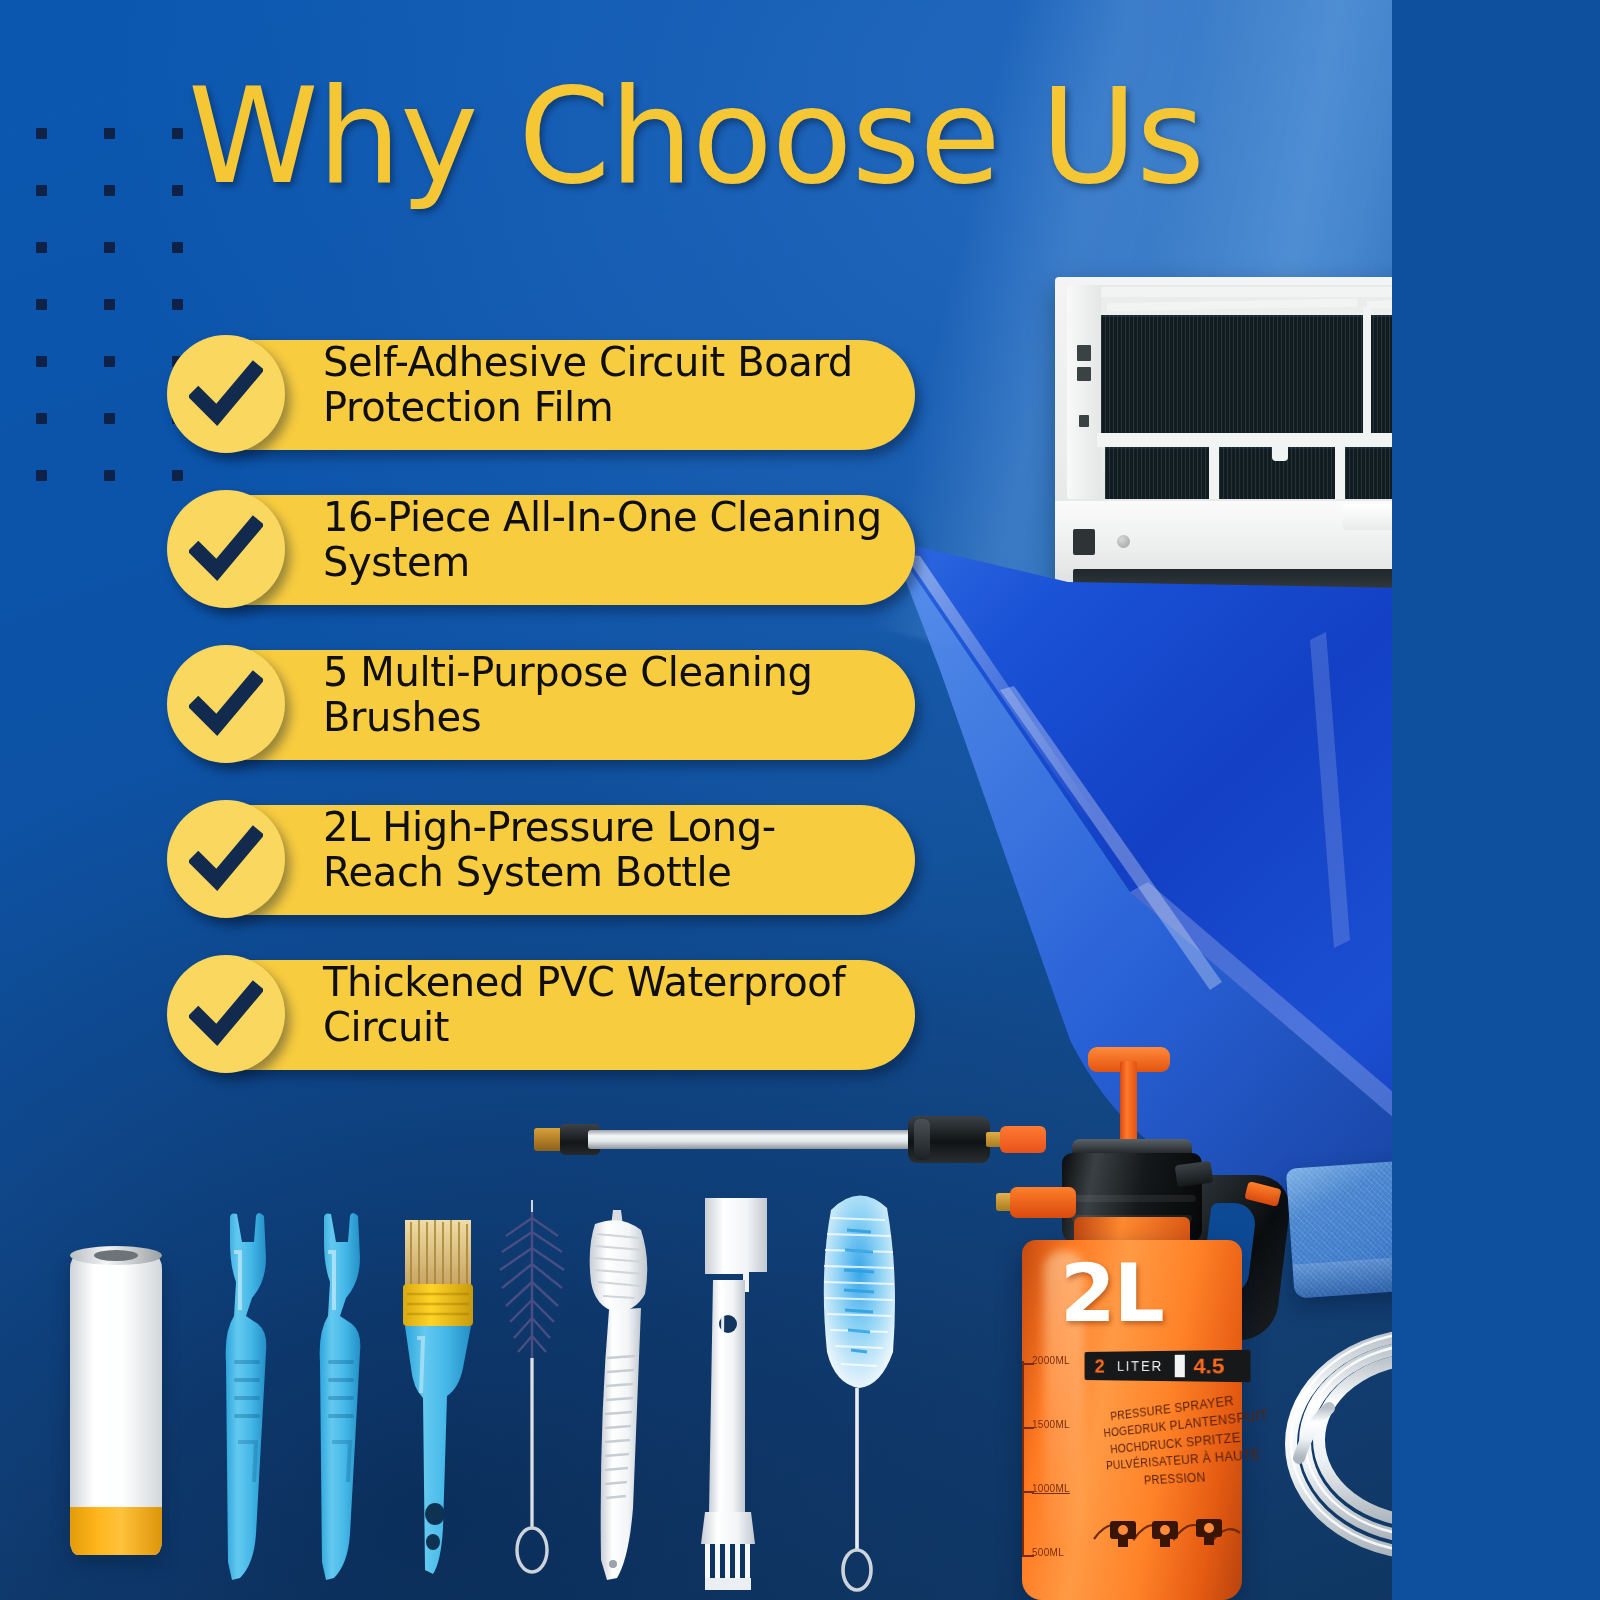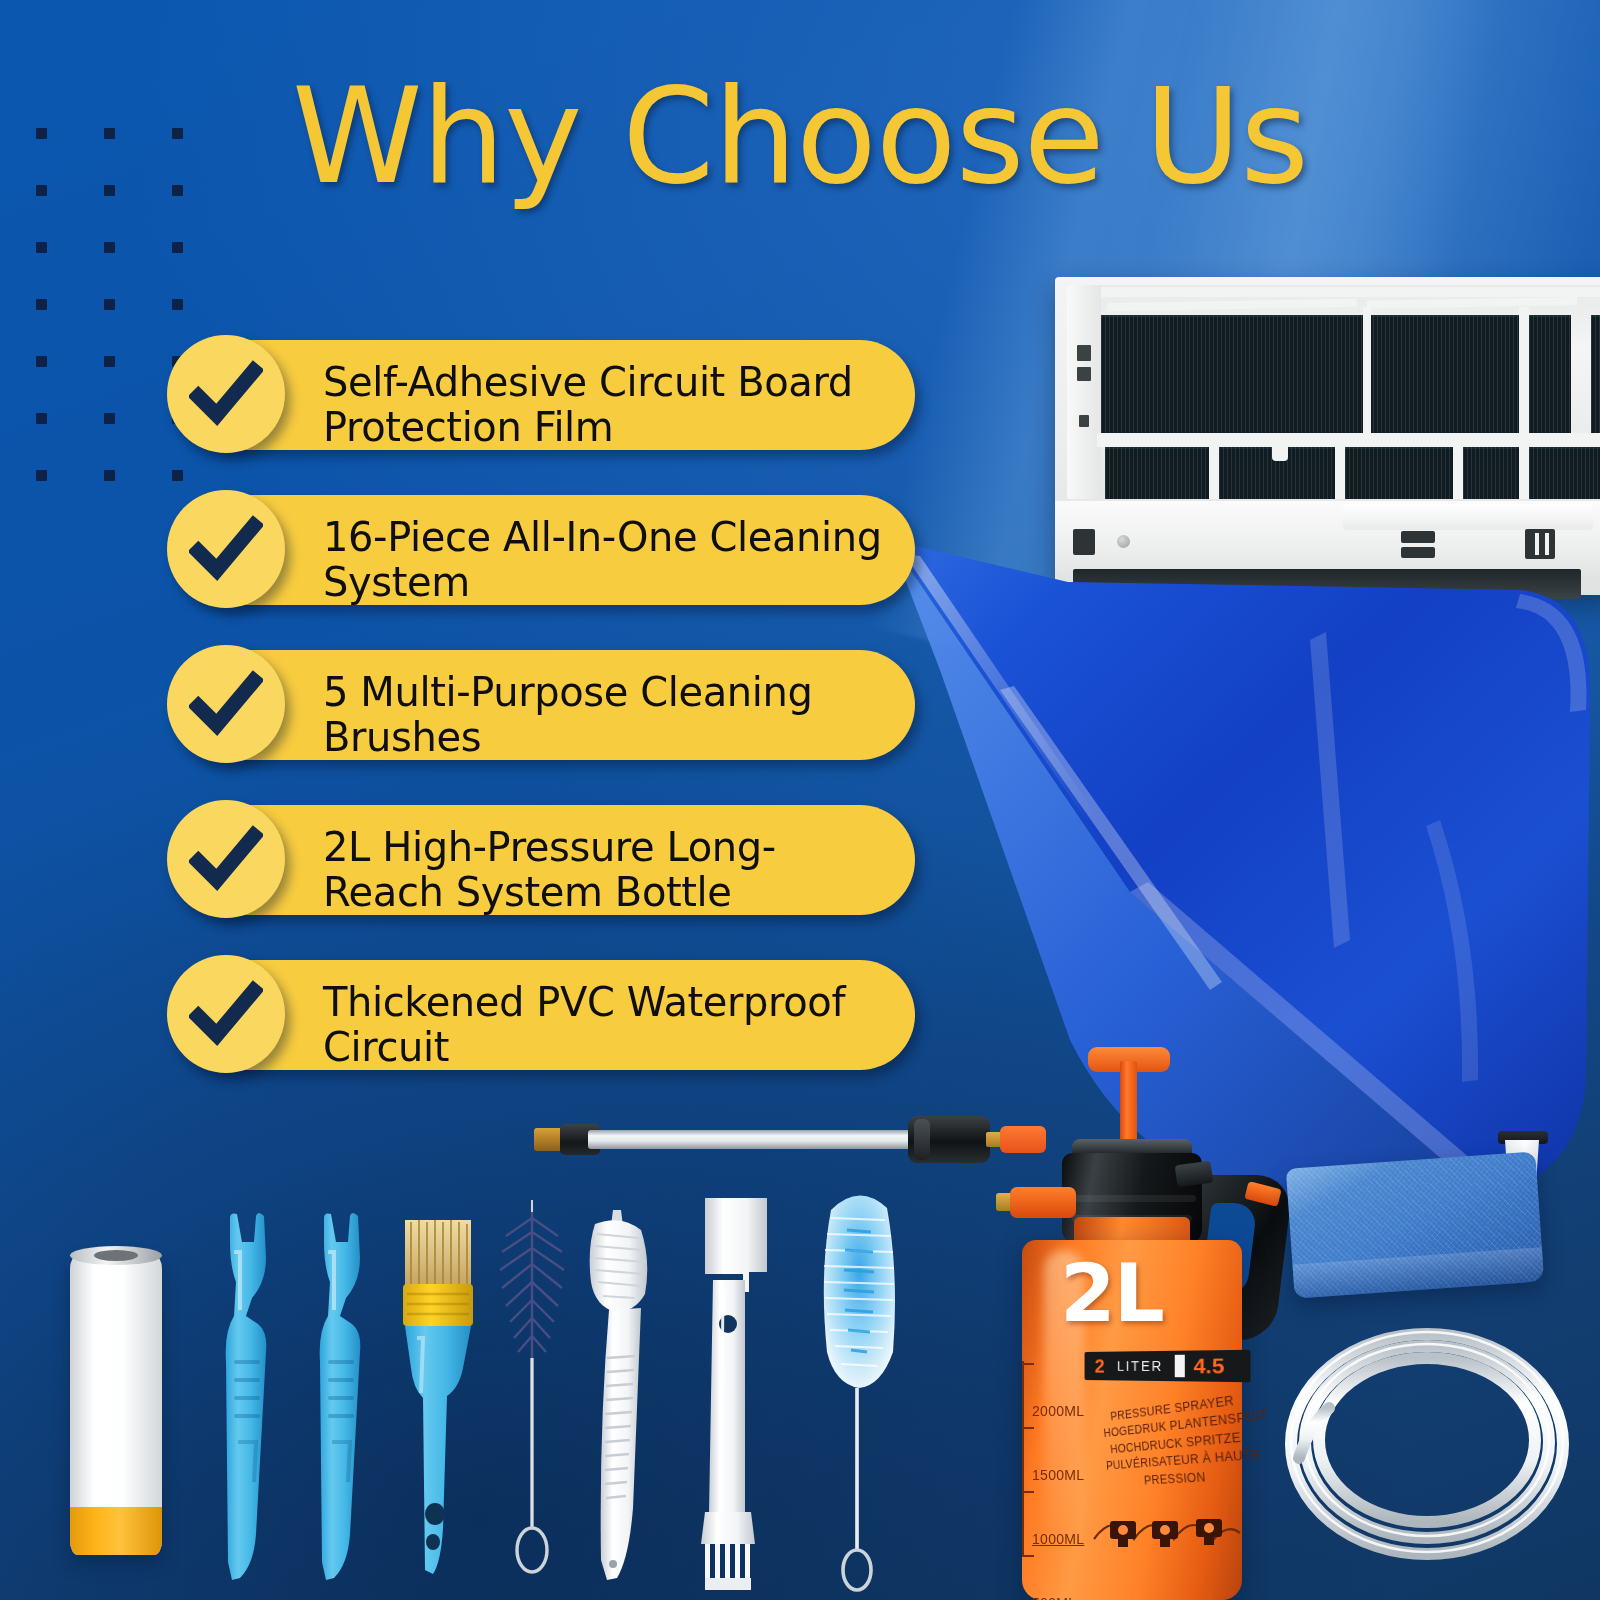--- a/index.html
+++ b/index.html
@@ -1,21 +1,21 @@
 <!DOCTYPE html>
 <html><head>
 <meta charset="utf-8">
 <style>
   html,body{margin:0;padding:0;}
   body{
     width:1600px;height:1600px;overflow:hidden;
     font-family:"Liberation Sans","DejaVu Sans",sans-serif;
     background:#0e4f9e;
   }
-  #stage{position:relative;width:1600px;height:1600px;overflow:hidden;}
+  #stage{position:relative;width:1392px;height:1600px;overflow:hidden;}
 
   
   .bg-base{position:absolute;inset:0;
     background:linear-gradient(160deg,#0b57b0 0%,#0c53a8 32%,#114f98 58%,#123f74 82%,#103763 100%);}
   .bg-radial{position:absolute;inset:0;
     background:radial-gradient(ellipse 120% 90% at 78% 8%, rgba(52,120,205,.55) 0%, rgba(52,120,205,0) 58%);}
   .swoosh{position:absolute;top:-340px;left:980px;width:620px;height:1050px;
     background:linear-gradient(90deg,rgba(84,146,214,.0) 0%,rgba(84,146,214,.55) 18%,rgba(84,146,214,.50) 62%,rgba(84,146,214,0) 100%);
     border-radius:0 0 60% 0;transform:rotate(13deg);filter:blur(2px);}
   .swoosh2{position:absolute;top:-420px;left:1190px;width:300px;height:980px;
@@ -33,21 +33,21 @@
   .title{position:absolute;left:0;right:0;top:70px;text-align:center;
     font-size:132px;line-height:1;font-weight:400;letter-spacing:-1px;
     color:#f6c734;text-shadow:3px 4px 6px rgba(4,24,54,.45);
     font-family:"DejaVu Sans","Liberation Sans",sans-serif;}
 
   
   .features{position:absolute;left:175px;top:340px;width:740px;}
   .pill{position:relative;height:110px;margin-bottom:45px;
     background:#f8cc3f;border-radius:58px;
     box-shadow:5px 7px 11px rgba(4,22,50,.42);
-    display:flex;align-items:flex-end;}
+    display:flex;align-items:flex-start;}
   .pill .check-badge{position:absolute;left:-8px;top:-5px;
     width:118px;height:118px;border-radius:50%;
     background:#fad75e;box-shadow:5px 7px 11px rgba(4,22,50,.40);
     display:flex;align-items:center;justify-content:center;}
   .pill .check-badge svg{width:74px;height:74px;display:block;}
   .pill .ptext{margin-left:148px;margin-right:26px;color:#0f0f12;
     font-size:40px;line-height:1.13;letter-spacing:-.4px;
     font-family:"DejaVu Sans","Liberation Sans",sans-serif;}
 
   
@@ -166,21 +166,21 @@
     letter-spacing:-2px;text-shadow:2px 3px 5px rgba(120,40,0,.45);
     font-family:"DejaVu Sans","Liberation Sans",sans-serif;}
   .sp-badge{position:absolute;left:76px;top:316px;width:170px;height:30px;
     background:#17181a;border-radius:2px;display:flex;align-items:center;
     transform:perspective(260px) rotateY(-14deg);}
   .sp-badge .b2{color:#ff6a1e;font-size:21px;font-weight:bold;margin-left:12px;}
   .sp-badge .bl{color:#f2f2f2;font-size:14px;letter-spacing:2px;margin-left:14px;}
   .sp-badge .bsep{width:10px;height:22px;background:#f4f4f4;margin-left:12px;}
   .sp-badge .b45{color:#ff6a1e;font-size:21px;font-weight:bold;margin-left:8px;}
   .sp-mllist{position:absolute;left:32px;top:320px;width:58px;height:210px;}
-  .sp-ml{position:absolute;left:0;font-size:14px;color:#7a2c08;letter-spacing:.3px;white-space:nowrap;margin-top:48px;}
+  .sp-ml{position:absolute;left:0;font-size:10px;color:#7a2c08;letter-spacing:.3px;white-space:nowrap;}
   .sp-mltick{position:absolute;left:-10px;width:12px;height:2px;background:#7a2c08;}
   .sp-spine{position:absolute;left:-10px;top:6px;width:2px;height:196px;background:#7a2c08;}
   .sp-langs{position:absolute;left:96px;top:366px;width:150px;
     transform:perspective(300px) rotateY(-18deg) rotate(-5deg);text-align:center;}
   .sp-langs div{font-size:12px;color:#58200a;line-height:1.45;letter-spacing:.3px;white-space:nowrap;}
   .sp-icons{position:absolute;left:92px;top:470px;width:150px;height:46px;}
 
   
   .cloth{position:absolute;left:1290px;top:1160px;width:250px;height:130px;
     transform:rotate(-4deg);}

